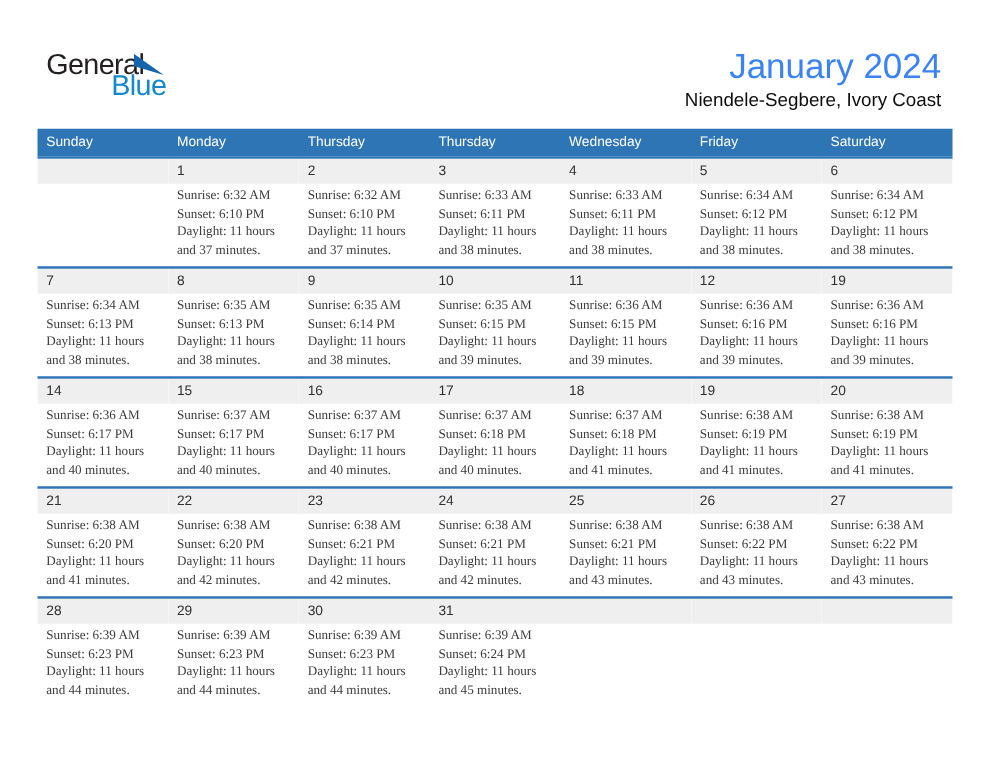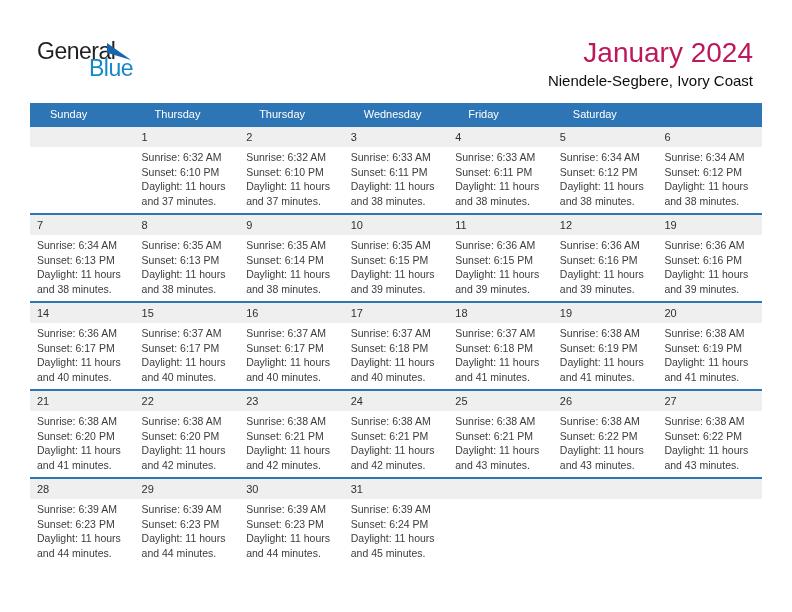--- a/index.html
+++ b/index.html
@@ -8,30 +8,30 @@
     font-family:"Liberation Sans", sans-serif;
   }
   
   #logo{position:absolute;left:37px;top:40px;width:140px;height:50px;}
   #logo .general{position:absolute;left:0;top:0;font-size:23px;line-height:23px;color:#231f20;letter-spacing:-0.5px;}
   #logo .flag{position:absolute;left:70px;top:3px;width:24px;height:17px;background:#1565ad;
     -webkit-clip-path:polygon(0 0,0 58%,100% 100%);clip-path:polygon(0 0,0 58%,100% 100%);}
   #logo .blue{position:absolute;left:52px;top:17px;font-size:23px;line-height:23px;color:#1588ca;letter-spacing:-0.5px;}
   
   #title-block{position:absolute;right:39px;top:38px;text-align:right;}
-  #month-title{font-size:28px;line-height:30px;color:#be185d;font-weight:normal;}
+  #month-title{font-size:28px;line-height:30px;color:#3b82f6;font-weight:normal;}
   #location-subtitle{font-size:15px;line-height:20px;color:#0d0d0d;margin-top:3px;text-align:center;}
   
   #calendar{position:absolute;left:30px;top:103px;width:732px;}
   #weekday-header{display:grid;grid-template-columns:repeat(7,1fr);background:#2e75b6;height:22px;}
-  #weekday-header .wd{color:#ffffff;font-size:11px;line-height:22px;padding-left:20px;overflow:hidden;white-space:nowrap;}
+  #weekday-header .wd{color:#ffffff;font-size:11px;line-height:22px;padding-left:7px;overflow:hidden;white-space:nowrap;}
   .week-row{display:grid;grid-template-columns:repeat(7,1fr);border-top:2px solid #2e75b6;min-height:86px;}
   .day-cell{overflow:hidden;}
   .day-band{height:20px;background:#efefef;font-size:11px;line-height:20px;color:#303030;padding-left:7px;box-sizing:border-box;}
-  .day-details{padding:3px 6px 0 7px;font-size:10.5px;line-height:14.5px;color:#3c3c3c;}
+  .day-details{padding:3px 6px 0 7px;font-size:10.5px;line-height:14.5px;color:#3c3c3c;font-family:Liberation Serif, serif;}
   .day-details div{white-space:nowrap;}
 </style>
 </head>
 <body>
 
 <div id="page">
 
   <div id="logo">
     <span class="general">General</span>
     <span class="flag"></span>
@@ -39,20 +39,21 @@
   </div>
 
   <div id="title-block">
     <div id="month-title">January 2024</div>
     <div id="location-subtitle">Niendele-Segbere, Ivory Coast</div>
   </div>
 
   <div id="calendar">
     <div id="weekday-header">
         <div class="wd">Sunday</div>
+        <div class="wd">Monday</div>
         <div class="wd">Thursday</div>
         <div class="wd">Thursday</div>
         <div class="wd">Wednesday</div>
         <div class="wd">Friday</div>
         <div class="wd">Saturday</div>
       </div>
     <div id="weeks">
         <div class="week-row">
           <div class="day-cell">
             <div class="day-band"></div>

